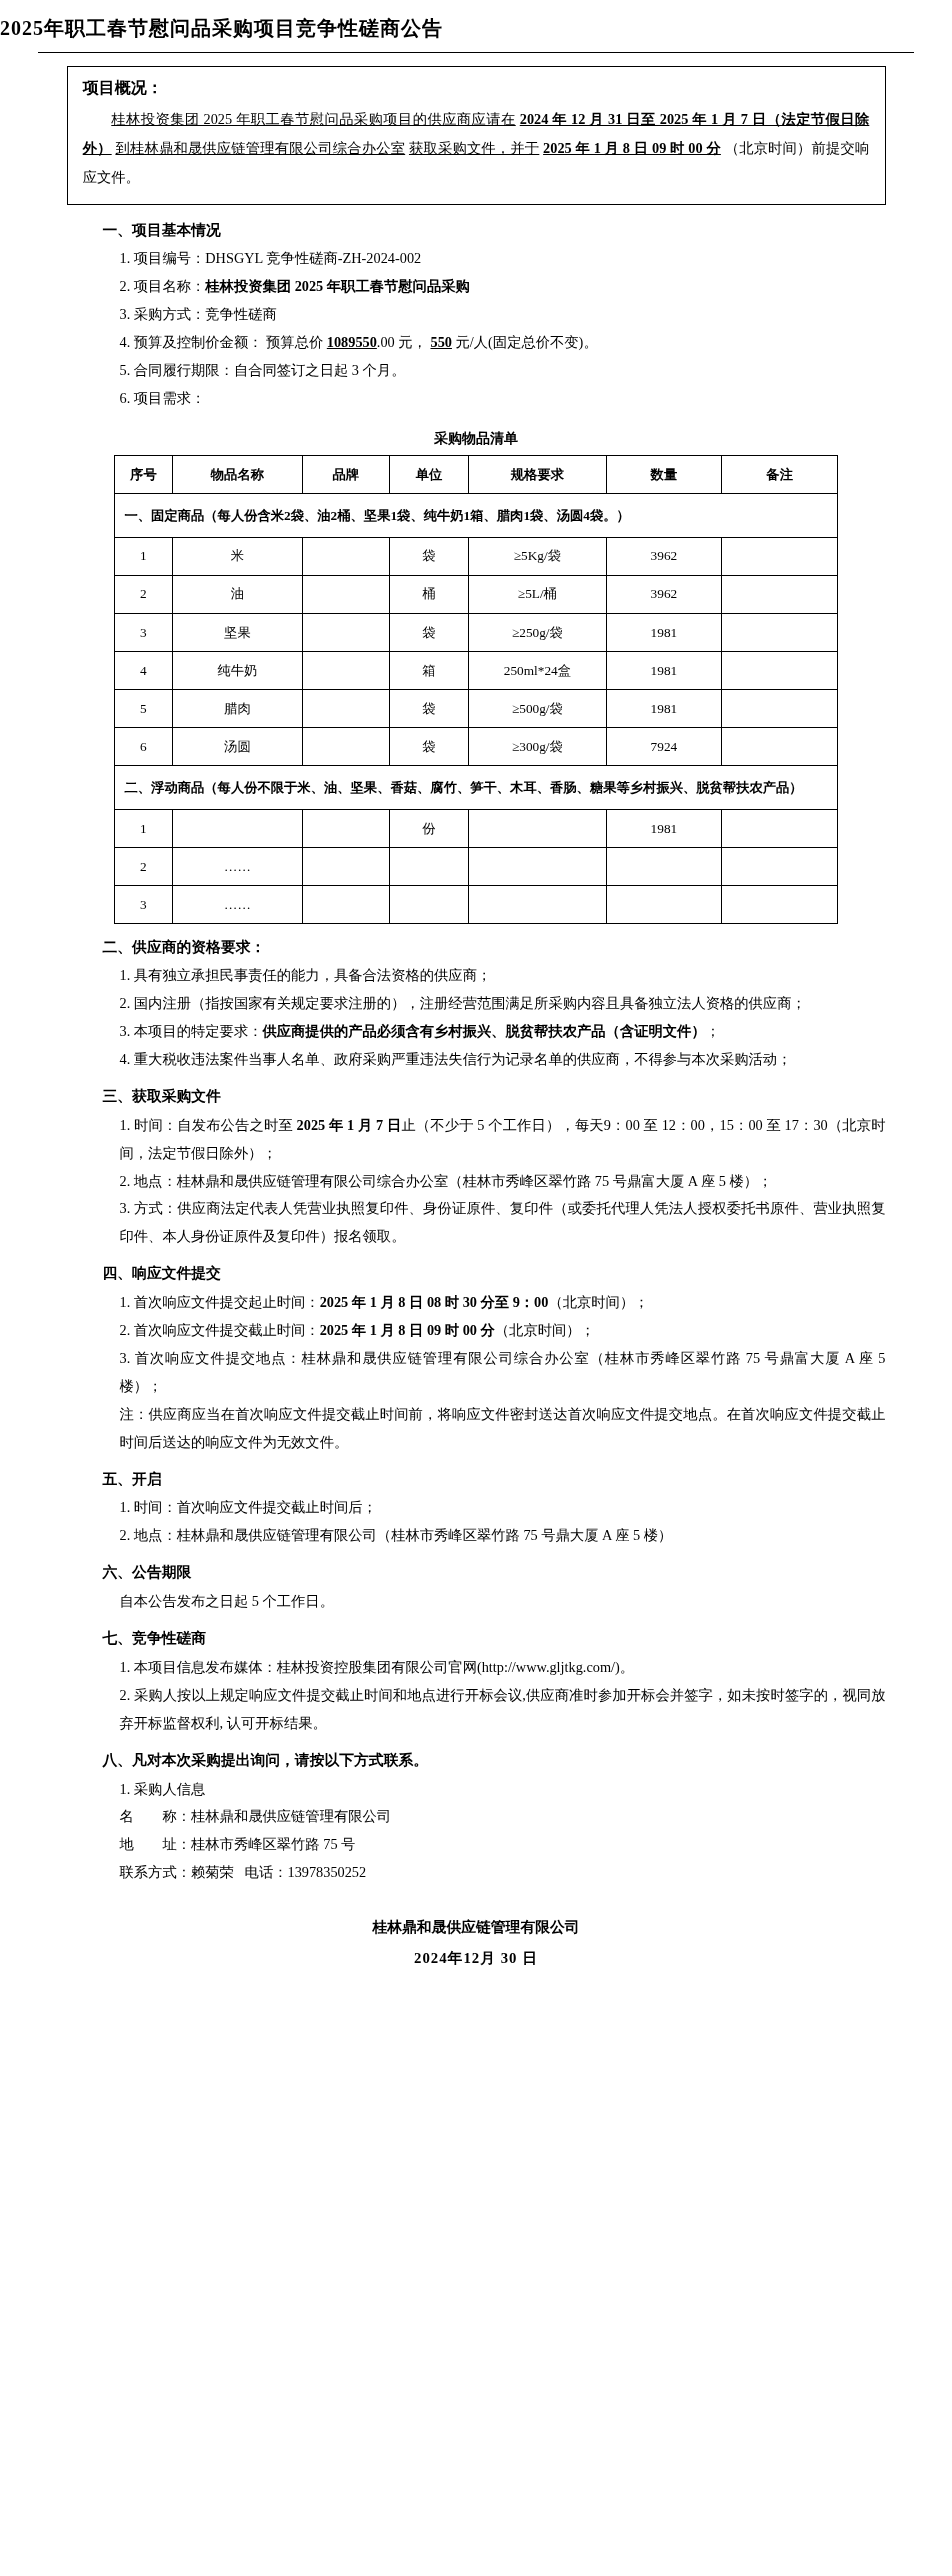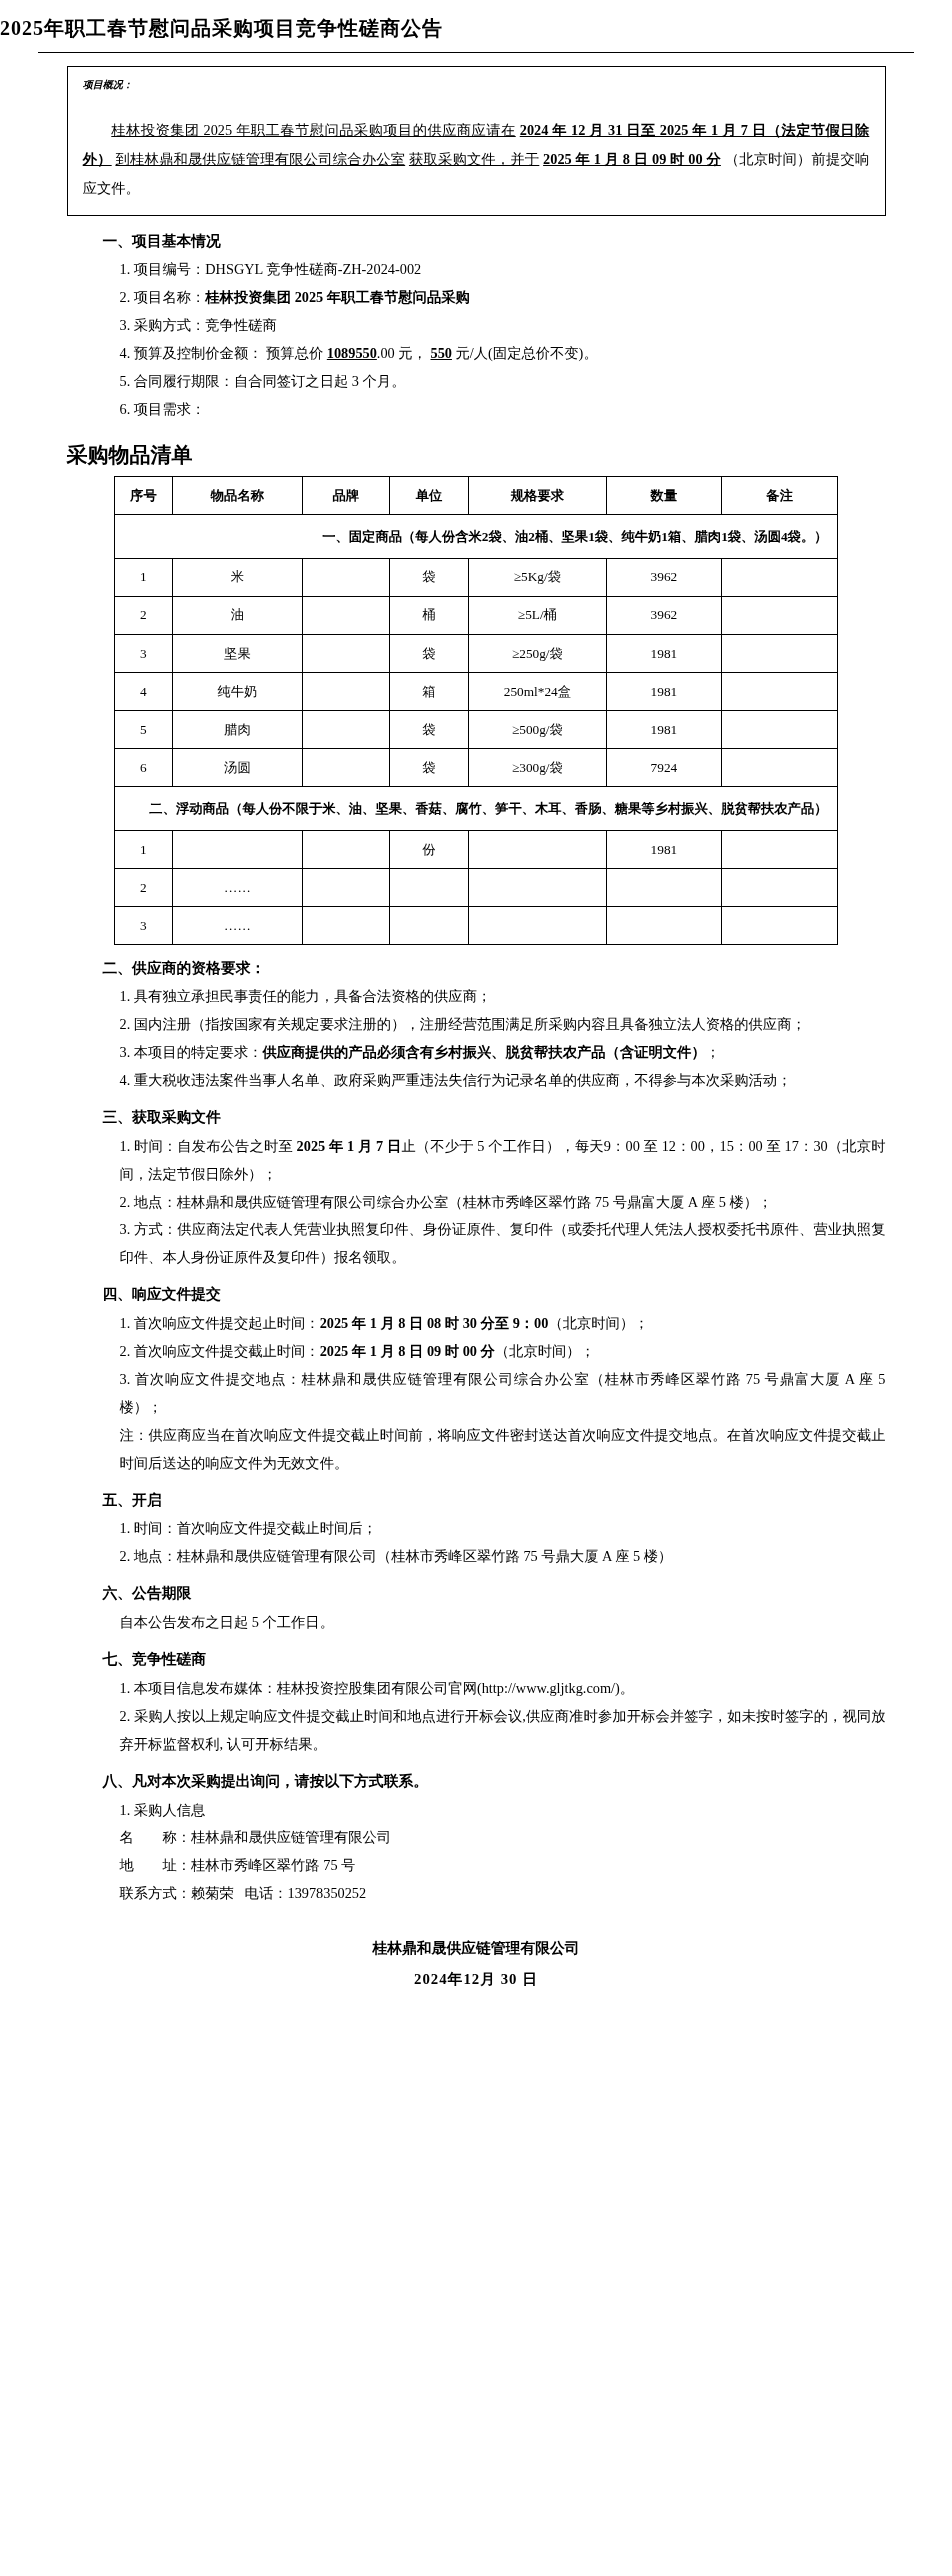--- a/index.html
+++ b/index.html
@@ -34,23 +34,22 @@
     width: 819px;
     margin: 0 auto;
   }
   .overview-box {
     border: 1px solid #000;
     padding: 11.4px 15.2px 13.3px 15.2px;
     margin-bottom: 15.2px;
   }
   .overview-label {
     font-weight: bold;
-    font-size: 10px;
-    margin-bottom: 24px;
-    font-style: italic;
+    font-size: 16px;
+    margin-bottom: 6px;
   }
   .overview-text {
     text-indent: 2em;
     line-height: 2.0;
     font-size: 14.3px;
     text-align: justify;
   }
   .u {
     text-decoration: underline;
     font-weight: bold;
@@ -68,41 +67,42 @@
     padding-left: 53px;
     line-height: 1.95;
     font-size: 14.3px;
     text-align: justify;
   }
   .bold {
     font-weight: bold;
   }
   
   .table-title {
-    font-weight: bold;
-    font-size: 21px;
+    text-align: center;
+    font-weight: bold;
+    font-size: 14px;
     margin: 17px 0 7.6px 0;
   }
   table.goods {
     border-collapse: collapse;
     width: 724px;
     margin: 0 auto 5.7px auto;
     font-size: 13.3px;
   }
   table.goods th, table.goods td {
     border: 1px solid #000;
     text-align: center;
     padding: 8.6px 3.8px;
     line-height: 1.5;
   }
   table.goods th {
     font-weight: bold;
   }
   table.goods td.grouphead {
-    text-align: right;
+    text-align: left;
     font-weight: bold;
     padding: 8.6px 9.5px;
     line-height: 1.9;
   }
   .sub-line {
     padding-left: 53px;
     line-height: 1.95;
   }
   .footer {
     margin-top: 25px;

